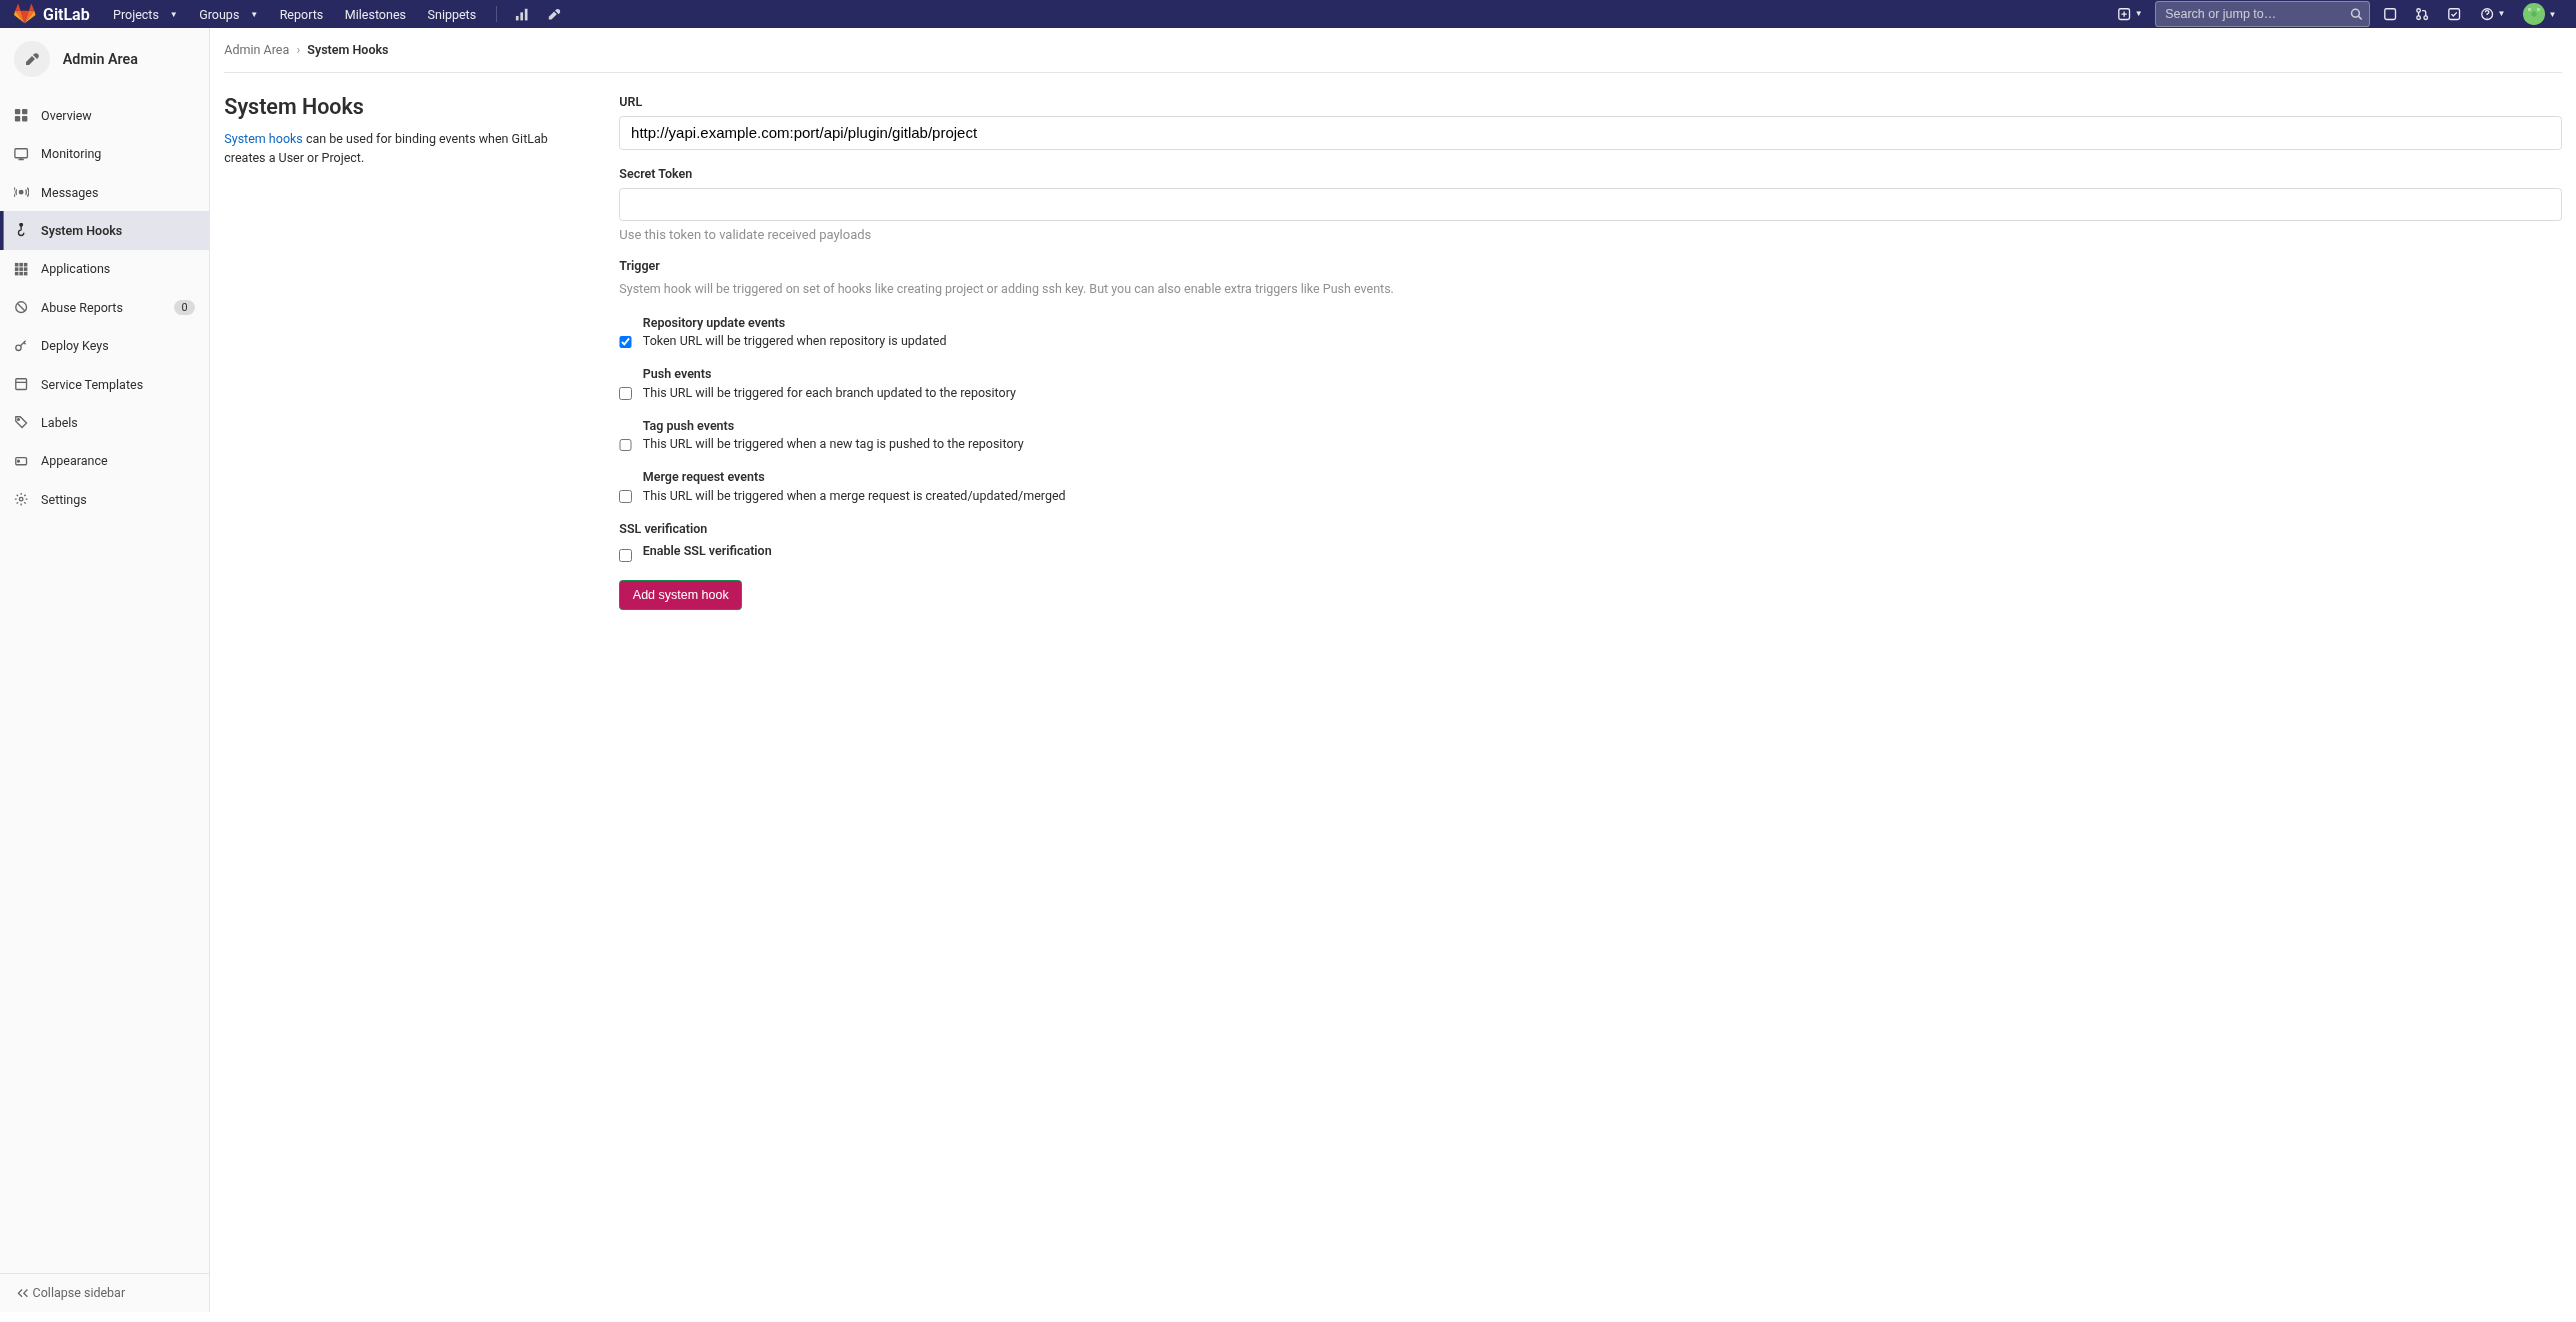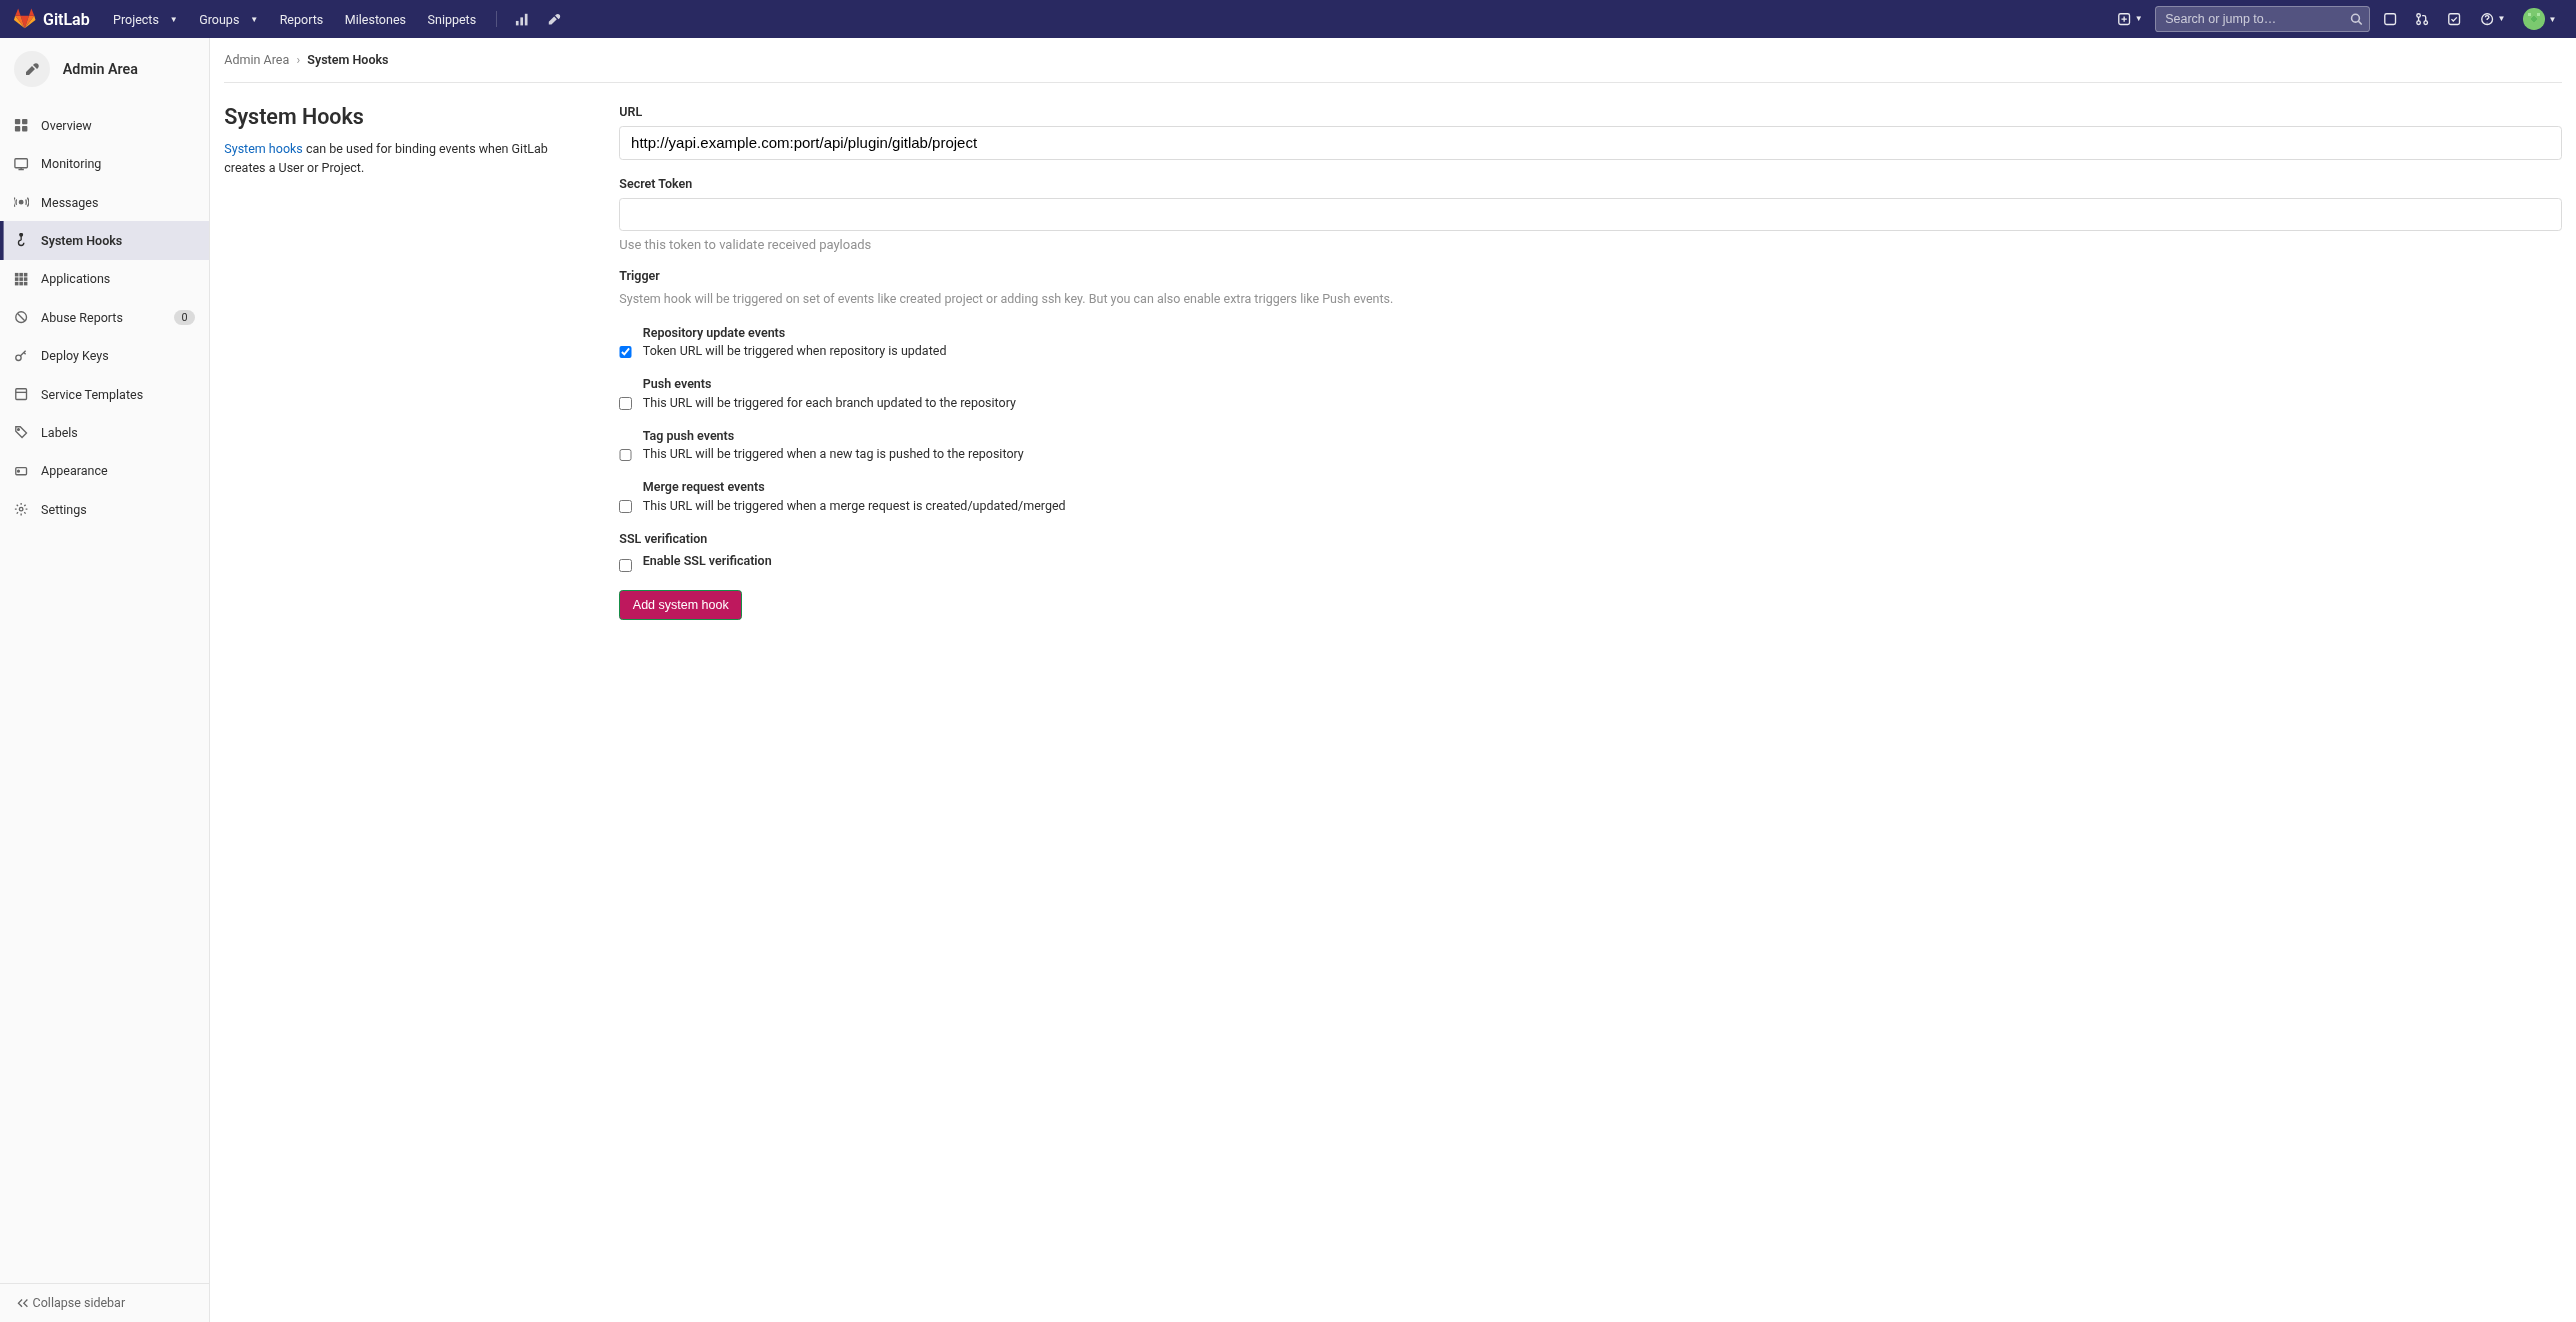--- a/index.html
+++ b/index.html
@@ -8,21 +8,21 @@
       box-sizing: border-box;
     }
     body {
       font-family: -apple-system, BlinkMacSystemFont, "Segoe UI", Roboto, sans-serif;
       font-size: 12.5px;
       color: #2e2e2e;
       background: #fff;
     }
     .topnav {
       background: #292961;
-      height: 38px;
+      height: 28px;
       display: flex;
       align-items: center;
       padding: 0 14.3px;
       color: #fff;
     }
     .topnav-left {
       display: flex;
       align-items: center;
       gap: 3.6px;
     }
@@ -538,21 +538,21 @@
         </div>
 
         <div class="form-group">
           <label class="form-label">Secret Token</label>
           <input class="form-input" type="text" style="">
           <div class="form-help">Use this token to validate received payloads</div>
         </div>
 
         <div class="form-group">
           <label class="form-label">Trigger</label>
-          <div class="trigger-desc">System hook will be triggered on set of events like created project or adding ssh key. But you can also enable extra triggers like Push events.</div>
+          <div class="trigger-desc">System hook will be triggered on set of hooks like creating project or adding ssh key. But you can also enable extra triggers like Push events.</div>
 
           <div class="checkbox-group">
             <input type="checkbox" checked="" style="">
             <div>
               <span class="checkbox-label">Repository update events</span>
               <span class="checkbox-desc">Token URL will be triggered when repository is updated</span>
             </div>
           </div>
 
           <div class="checkbox-group">

